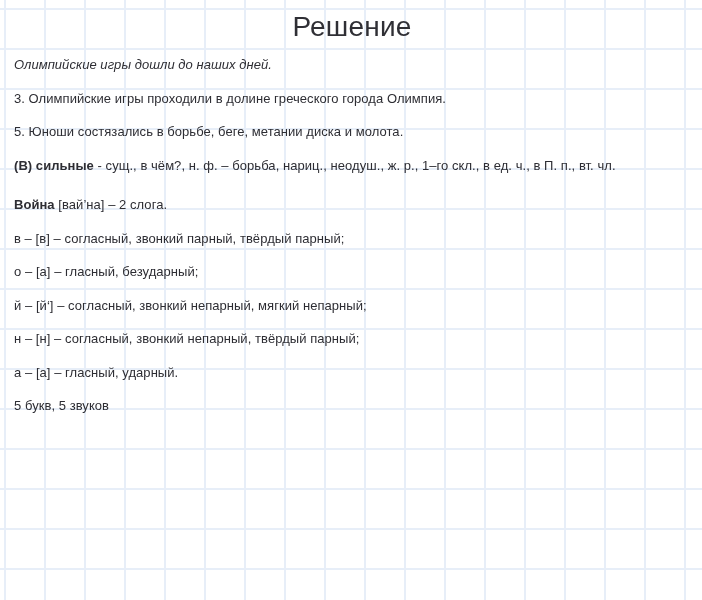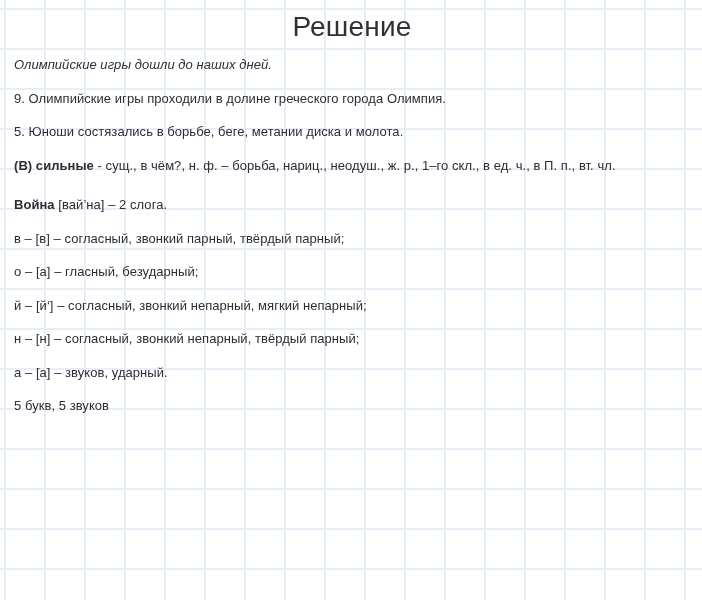--- a/index.html
+++ b/index.html
@@ -77,38 +77,38 @@
 </head>
 <body>
 
 <div id="page">
   <div id="content">
 
     <h1 class="page-title">Решение</h1>
 
     <div class="line italic">Олимпийские игры дошли до наших дней.</div>
 
-    <div class="line">9. Олимпийские игры проходили в долине греческого города Олимпия.</div>
+    <div class="line">3. Олимпийские игры проходили в долине греческого города Олимпия.</div>
 
 
     <div class="line">5. Юноши состязались в борьбе, беге, метании диска и молота.</div>
 
 
     <div class="line"><span class="b">(В) сильные</span><span> - сущ., в чём?, н. ф. – борьба, нариц., неодуш., ж. р., 1–го скл., в ед. ч., в П. п., вт. чл.</span></div>
 
     <div class="spacer-sm"></div>
 
     <div class="line"><span class="b">Война</span><span> [вай’на] – 2 слога.</span></div>
 
     <div class="line">в – [в] – согласный, звонкий парный, твёрдый парный;</div>
 
     <div class="line">о – [а] – гласный, безударный;</div>
 
     <div class="line">й – [й‘] – согласный, звонкий непарный, мягкий непарный;</div>
 
     <div class="line">н – [н] – согласный, звонкий непарный, твёрдый парный;</div>
 
-    <div class="line">а – [а] – звуков, ударный.</div>
+    <div class="line">а – [а] – гласный, ударный.</div>
 
     <div class="line tight">5 букв, 5 звуков</div>
 
   </div>
 </div>
 
 </body></html>

